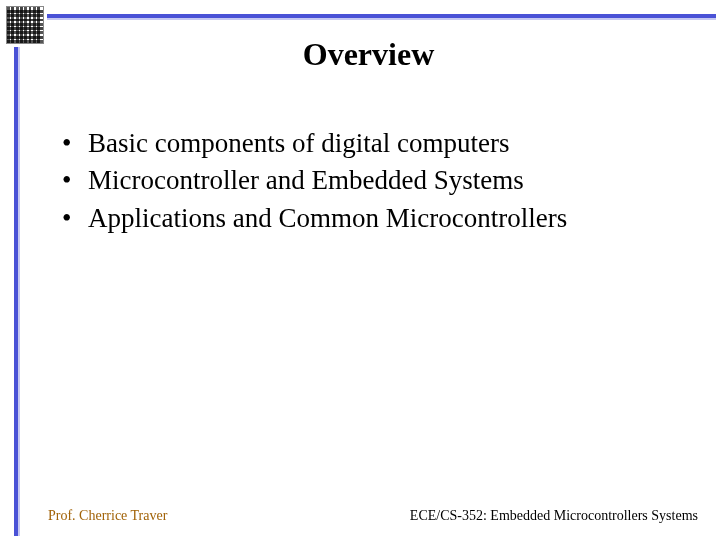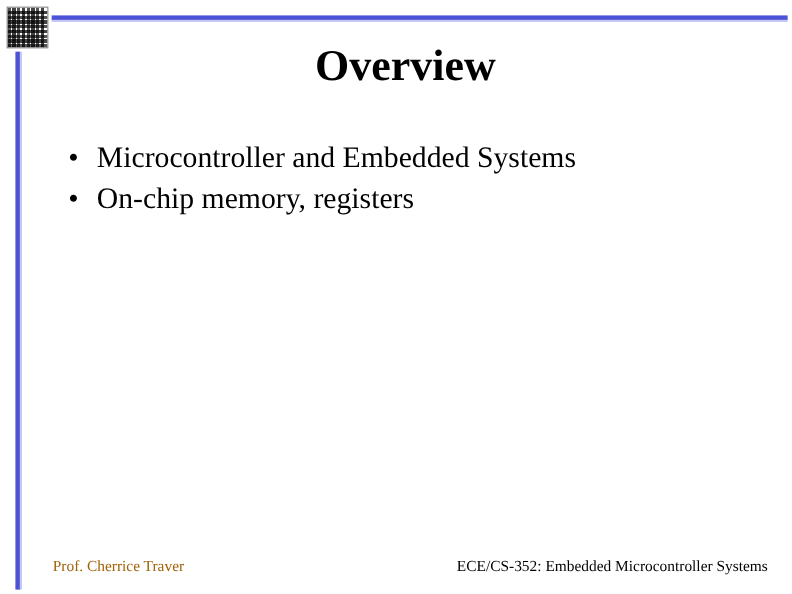--- a/index.html
+++ b/index.html
@@ -40,21 +40,21 @@
     bottom: 4px;
     background: #4a52d6;
     box-shadow: 2px 0 0 #c6c8f2;
   }
   .title {
     position: absolute;
     top: 36px;
     left: 17px;
     right: 0;
     text-align: center;
-    font-size: 40px;
+    font-size: 32px;
     color: #000;
   }
   .bullets {
     position: absolute;
     top: 125px;
     left: 62px;
     right: 30px;
     list-style: none;
     color: #000;
   }
@@ -89,18 +89,19 @@
 </head>
 <body>
 
 <div class="logo"></div>
 <div class="top-bar"></div>
 <div class="left-bar"></div>
 
 <h1 class="title">Overview</h1>
 
 <ul class="bullets">
+  <li>Basic components of digital computers</li>
   <li>Microcontroller and Embedded Systems</li>
-  <li>On-chip memory, registers</li>
+  <li>Applications and Common Microcontrollers</li>
 </ul>
 
 <div class="footer-left">Prof. Cherrice Traver</div>
-<div class="footer-right">ECE/CS-352: Embedded Microcontroller Systems</div>
+<div class="footer-right">ECE/CS-352: Embedded Microcontrollers Systems</div>
 
 </body></html>

